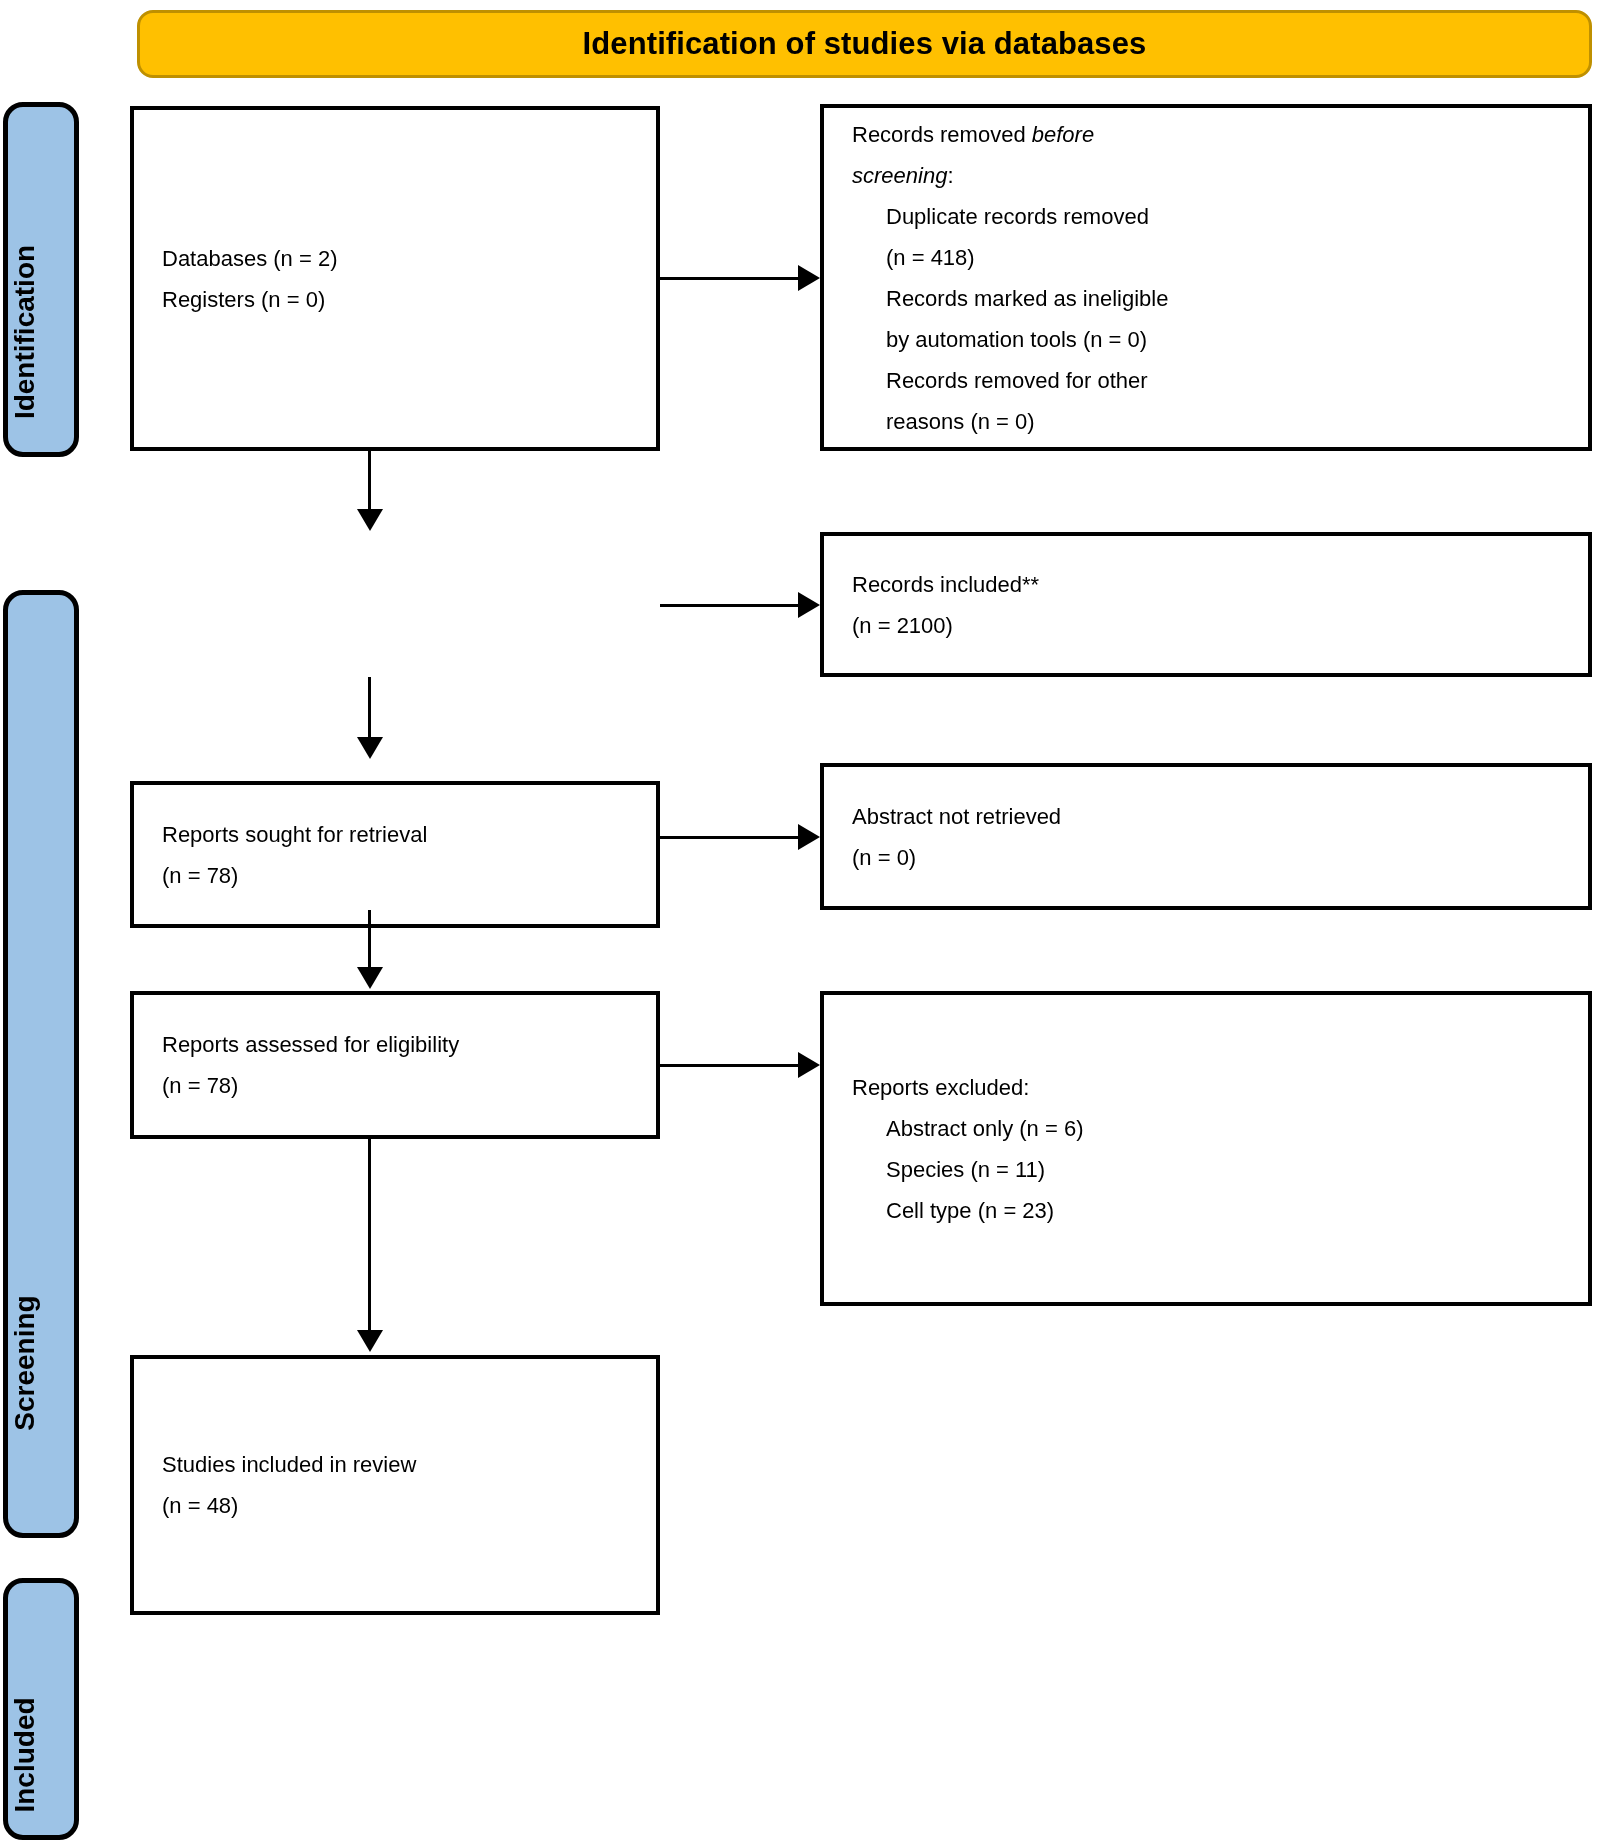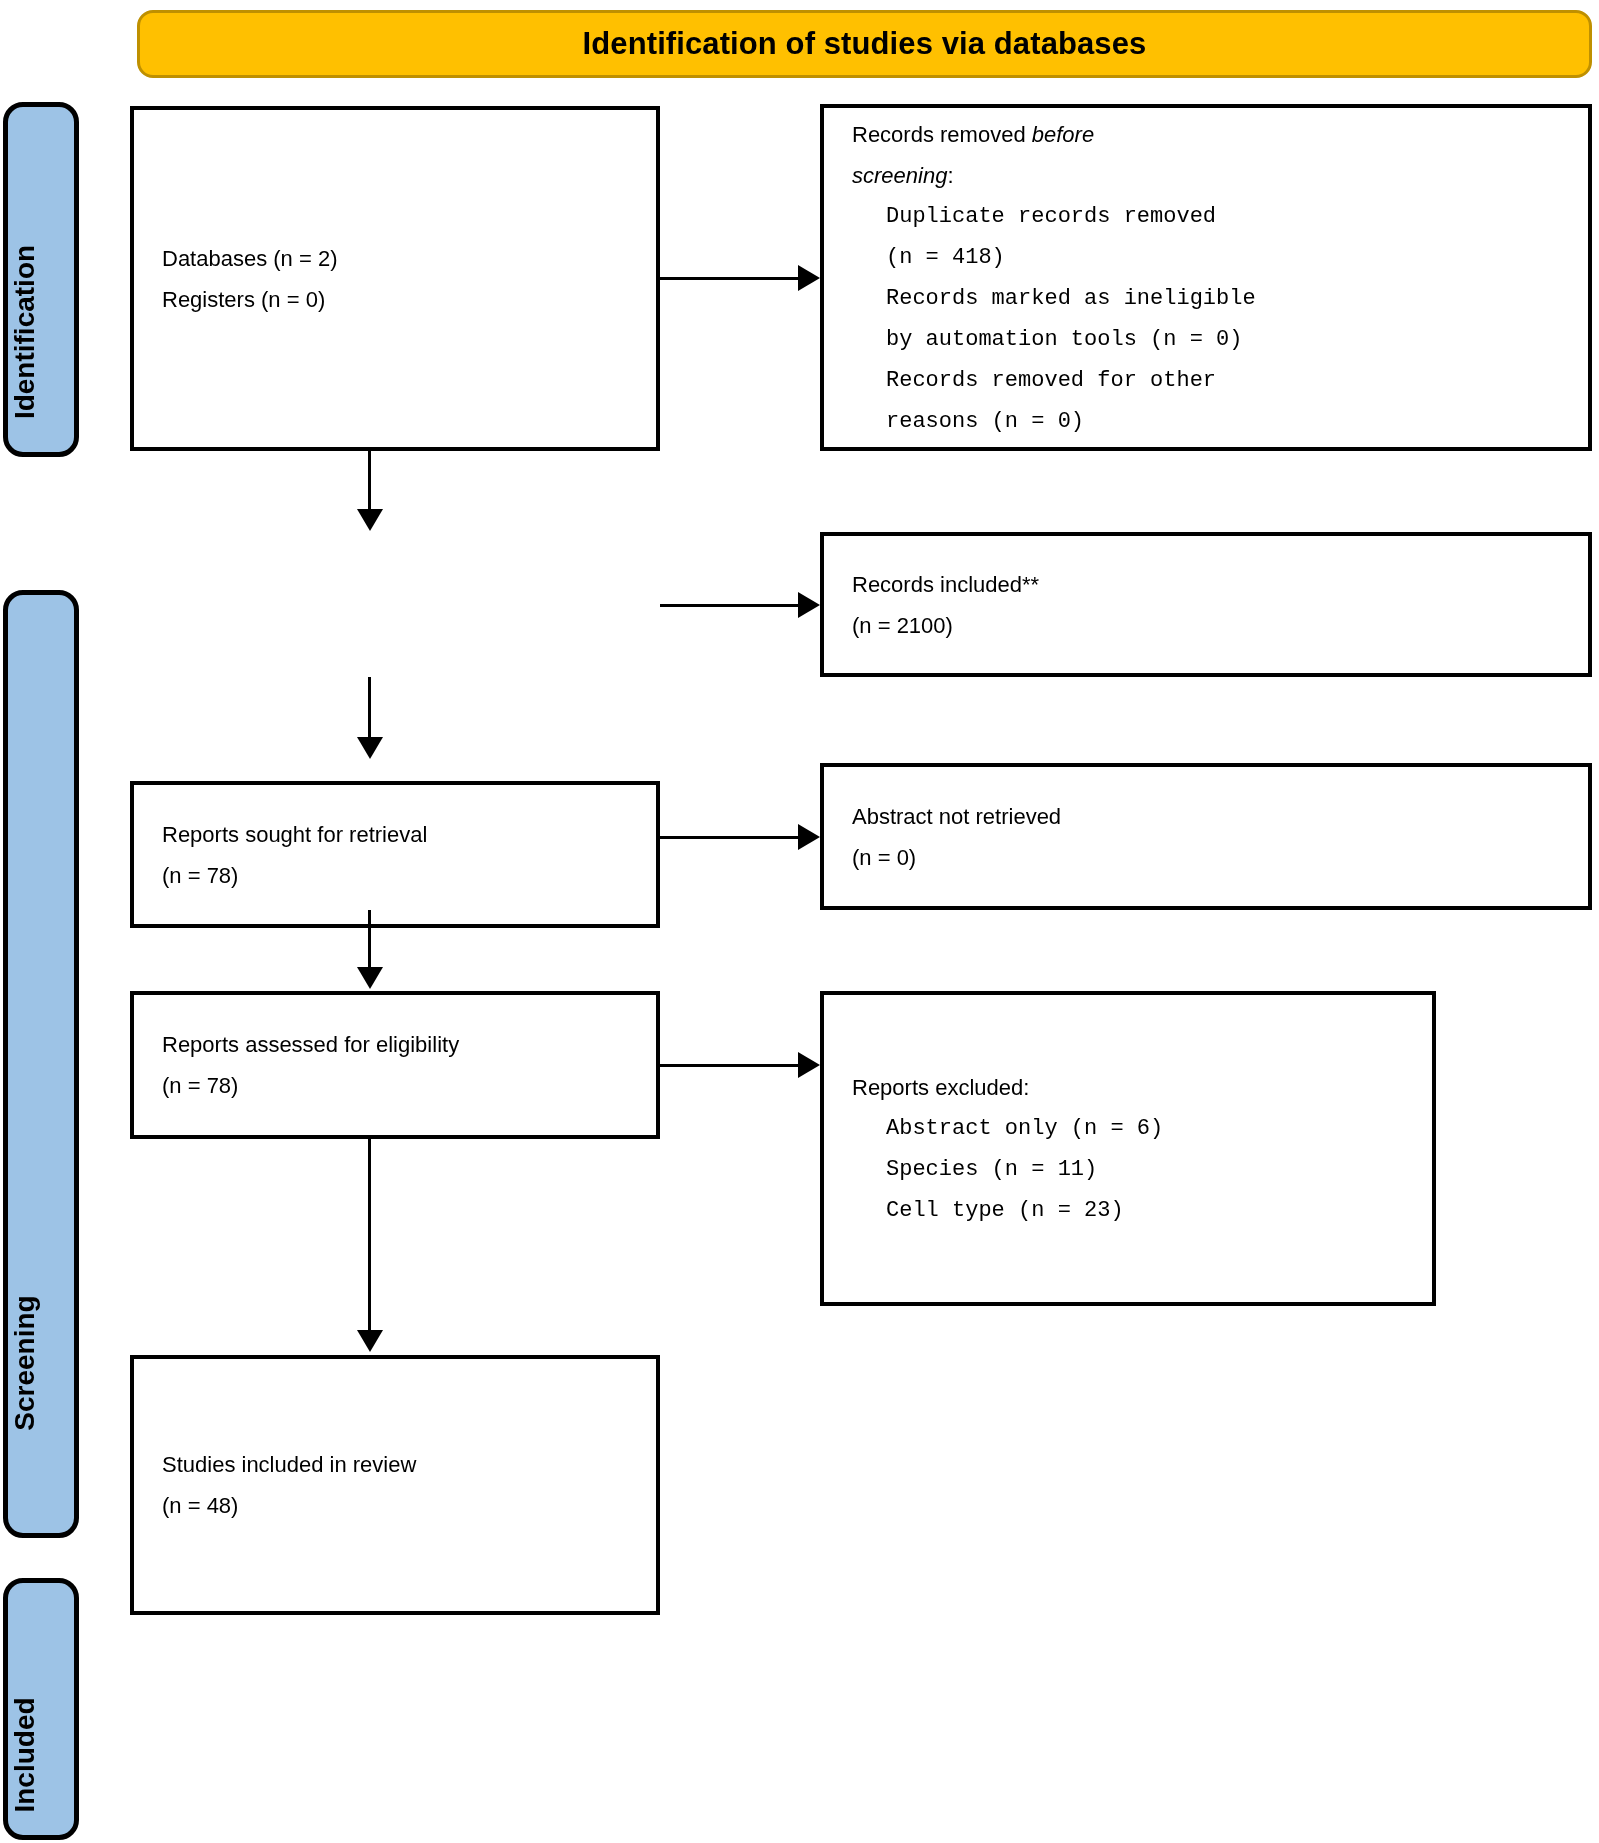--- a/index.html
+++ b/index.html
@@ -100,35 +100,34 @@
     padding-right: 14px;
   }
   .flow-box .line {
     font-size: 22px;
     line-height: 41px;
     color: #000000;
     white-space: nowrap;
   }
   .flow-box .line.indent {
     padding-left: 34px;
-    font-family: Liberation Mono, monospace;
   }
   .flow-box .line .ital {
     font-style: italic;
   }
 
   
   #box-sources        { left: 130px; top: 106px;  width: 530px; height: 345px; }
   #box-removed-before { left: 820px; top: 104px;  width: 772px; height: 347px; }
   #box-screened       { left: 130px; top: 532px;  width: 530px; height: 145px; }
   #box-excluded       { left: 820px; top: 532px;  width: 772px; height: 145px; }
   #box-sought         { left: 130px; top: 763px;  width: 530px; height: 147px; margin-top: 18px; }
   #box-not-retrieved  { left: 820px; top: 763px;  width: 772px; height: 147px; }
   #box-assessed       { left: 130px; top: 991px;  width: 530px; height: 148px; }
-  #box-reports-excl   { left: 820px; top: 991px;  width: 616px; height: 315px; }
+  #box-reports-excl   { left: 820px; top: 991px;  width: 772px; height: 315px; }
   #box-included       { left: 130px; top: 1355px; width: 530px; height: 260px; }
 
   
 
   
   .conn {
     position: absolute;
     background: #000000;
   }
   .conn-v { width: 3px; }

